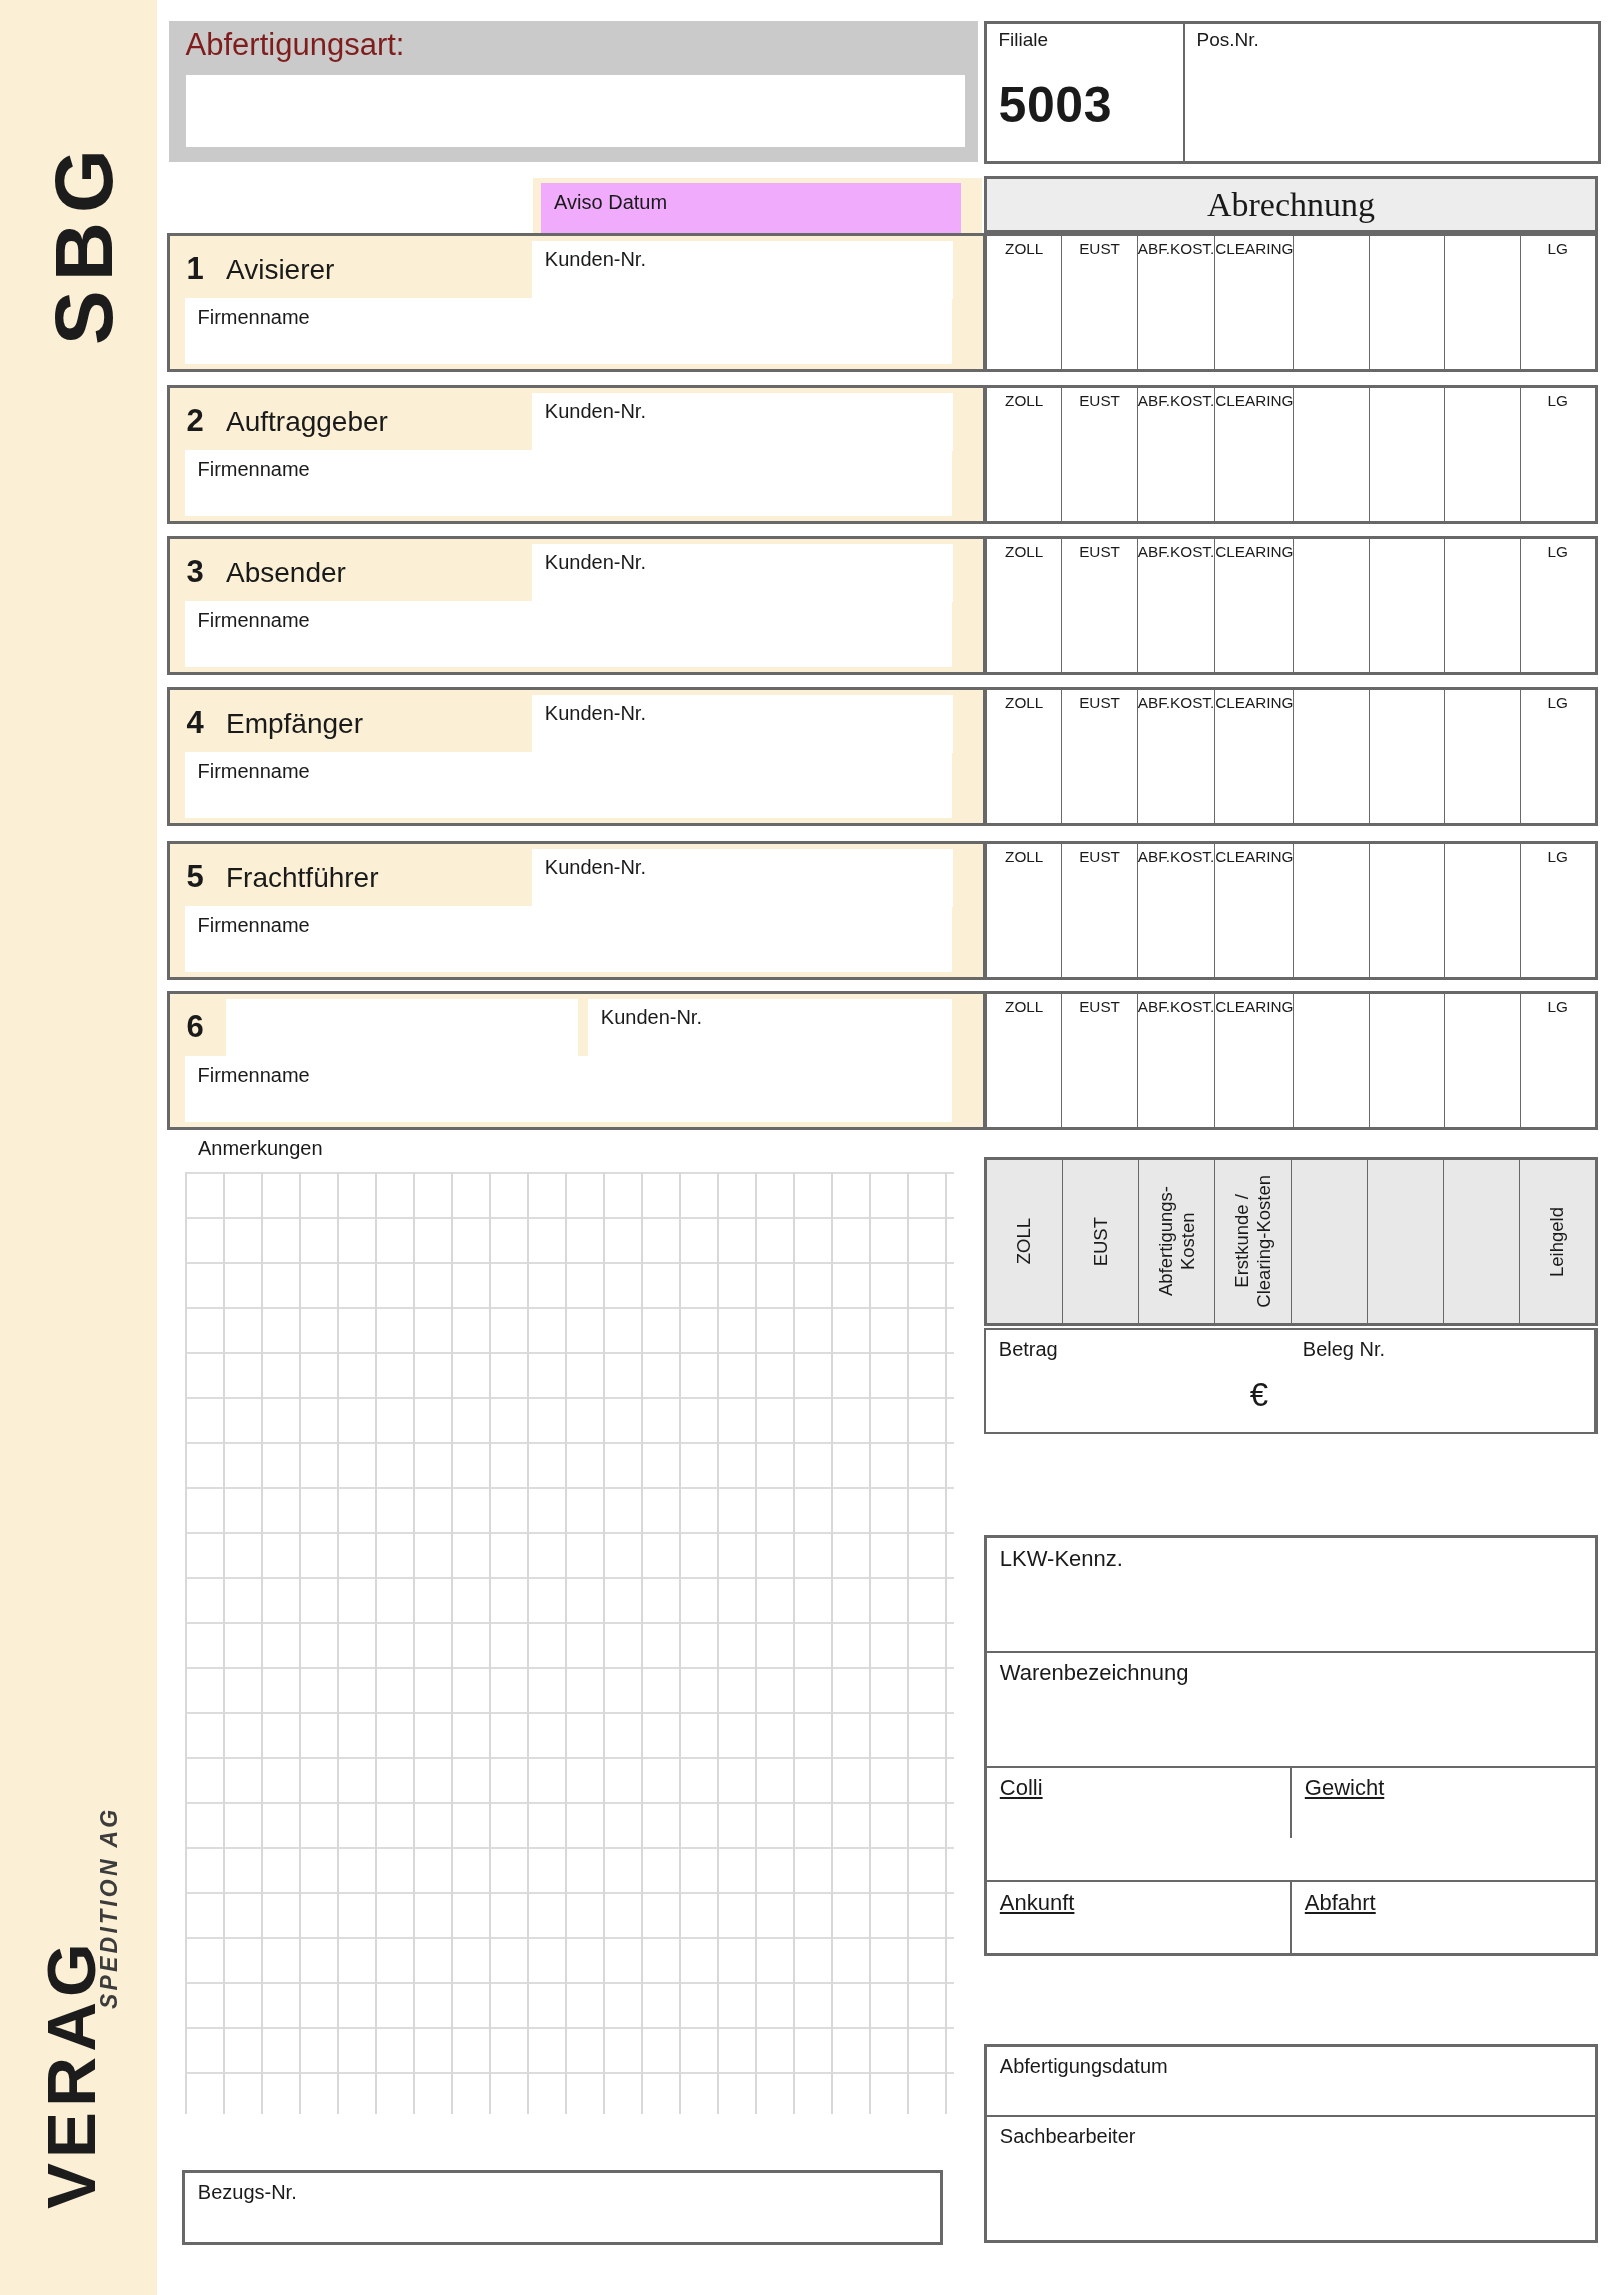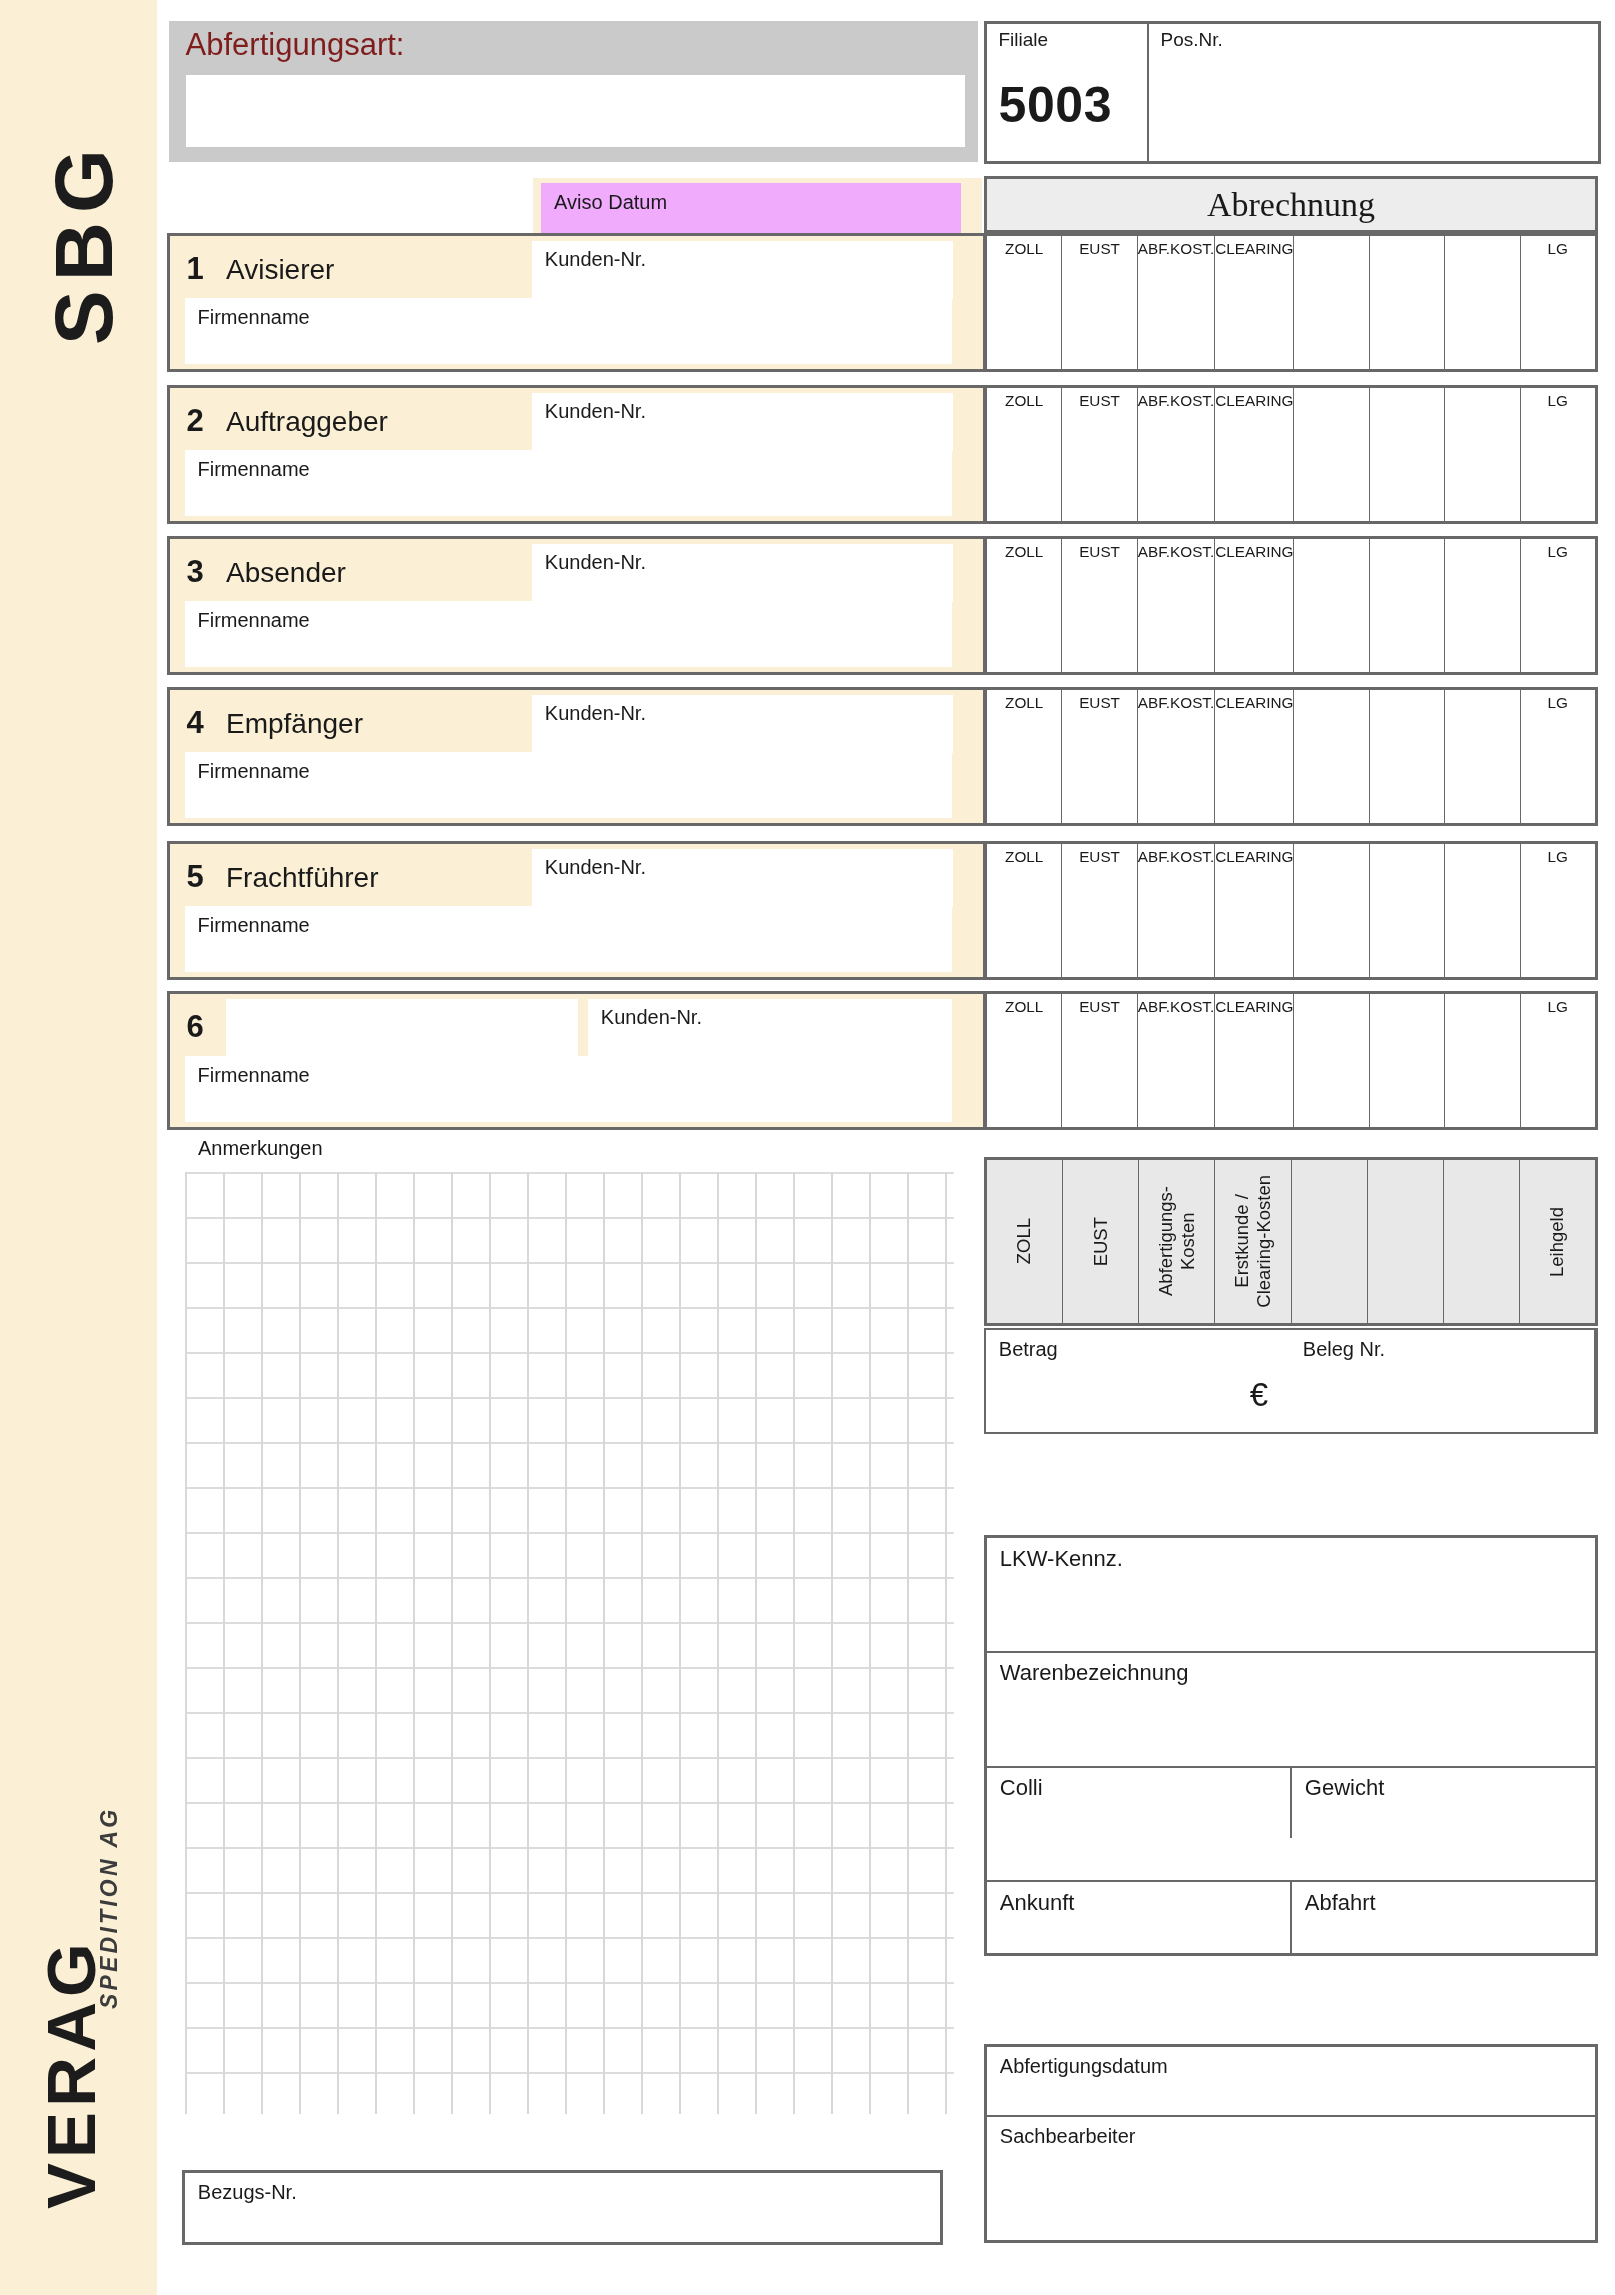--- a/index.html
+++ b/index.html
@@ -11,21 +11,21 @@
   .vert{writing-mode:vertical-rl;transform:rotate(180deg);white-space:pre-line;}
   #sbg-logo{position:absolute;left:37px;top:45px;height:300px;font-size:82px;font-weight:800;letter-spacing:9px;color:#1c1c1c;}
   #verag-logo{position:absolute;left:32px;top:1809px;height:400px;font-size:69px;font-weight:800;letter-spacing:5.1px;color:#1c1c1c;}
   #verag-sub{position:absolute;left:96px;top:1766px;height:243px;font-size:23px;font-weight:700;font-style:italic;letter-spacing:3.2px;color:#3c3c3c;}
   
   #abf-panel{left:169px;top:20.5px;width:809px;height:141px;background:#CACACA;}
   #abf-label{position:absolute;left:16.6px;top:6.4px;font-size:31px;color:#7f1d1d;}
   #abf-input{position:absolute;left:16.6px;top:54px;width:779px;height:72px;background:#ffffff;}
   #filiale-panel{left:984px;top:21px;width:617px;height:143px;border:3.2px solid #686868;background:#ffffff;display:flex;}
   .fp-cell{position:relative;}
-  #filiale-cell{flex:0 0 160px;}
+  #filiale-cell{flex:0 0 160px;padding-left:36px;}
   #posnr-cell{flex:1;border-left:2.6px solid #686868;}
   .fp-label{position:absolute;left:11.5px;top:5.1px;font-size:19px;}
   #filiale-value{position:absolute;left:11.5px;top:52px;font-size:50px;font-weight:bold;letter-spacing:0.6px;}
   
   #aviso-block{left:533px;top:178px;width:449px;height:56px;background:#FBF0D5;}
   #aviso-input{position:absolute;left:8.3px;top:5.1px;width:420px;height:51px;background:#f0abfc;}
   
   .section{left:167px;width:819px;height:139px;border:3.2px solid #686868;background:#FBF0D5;}
   .sec-num{position:absolute;left:16.6px;top:15.3px;font-size:31px;font-weight:bold;}
   .sec-title{position:absolute;left:56px;top:18px;font-size:28px;}
@@ -52,21 +52,21 @@
   #anmerkungen-label{left:198px;top:1137px;font-size:20px;}
   #anmerkungen-grid{left:185px;top:1172px;width:769px;height:942px;background-color:#ffffff;
     background-image:
       repeating-linear-gradient(to right,#D8D8D8 0,#D8D8D8 1.9px,transparent 1.9px,transparent 38px),
       repeating-linear-gradient(to bottom,#DCDCDC 0,#DCDCDC 1.9px,transparent 1.9px,transparent 45px);}
   
   #lkw-panel{left:984px;top:1535px;width:614px;height:421px;border:3.2px solid #686868;background:#ffffff;display:flex;flex-direction:column;gap:42px;}
   .lkw-row{flex:1;position:relative;}
   .div-top{border-top:2.6px solid #686868;}
   .split{display:flex;}
-  .half{flex:1;position:relative;}
+  .half{flex:1;position:relative;text-decoration:underline;}
   .half.right{border-left:2.6px solid #686868;}
   .fld34{display:block;padding:7.7px 0 0 12.8px;font-size:22px;}
   
   #datum-panel{left:984px;top:2044px;width:614px;height:199px;border:3.2px solid #686868;background:#ffffff;display:flex;flex-direction:column;}
   #abfertigungsdatum-input{flex:0 0 68px;position:relative;}
   #sachbearbeiter-input{flex:1;border-top:2.6px solid #686868;position:relative;}
   
   #bezugs-box{left:182px;top:2170px;width:761px;height:75px;border:3.2px solid #686868;background:#ffffff;}
 </style>
 </head>

